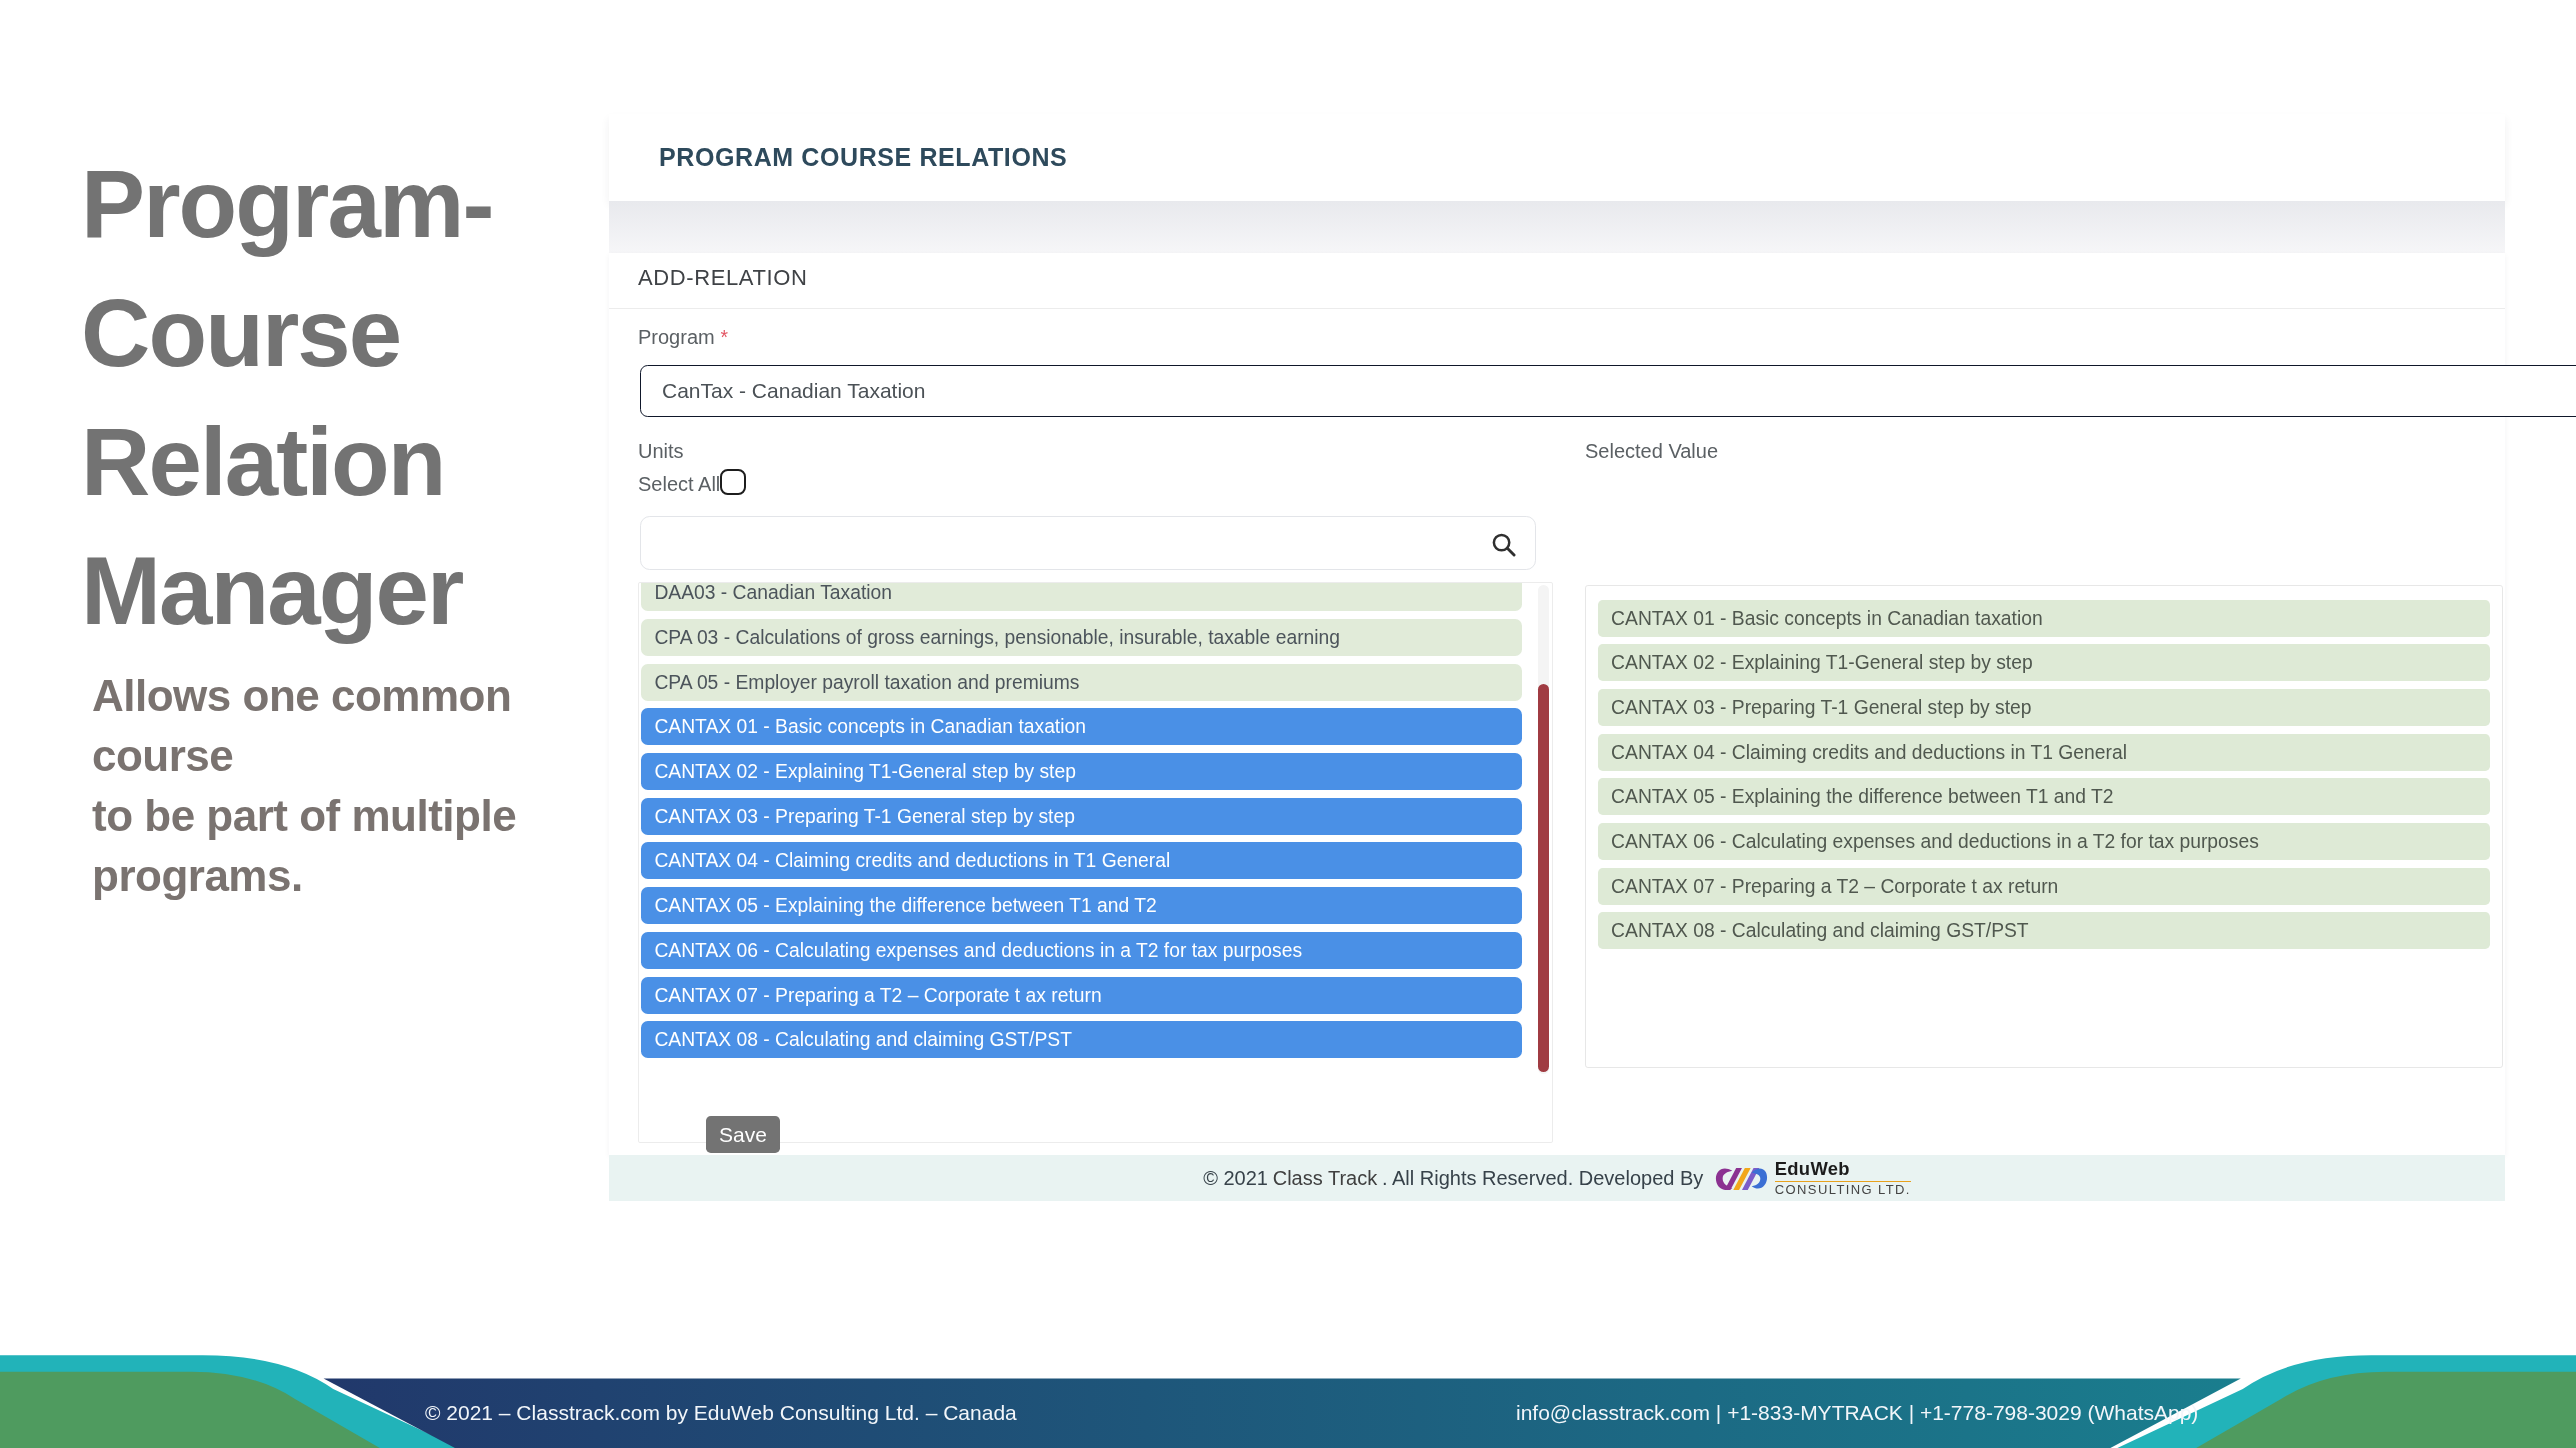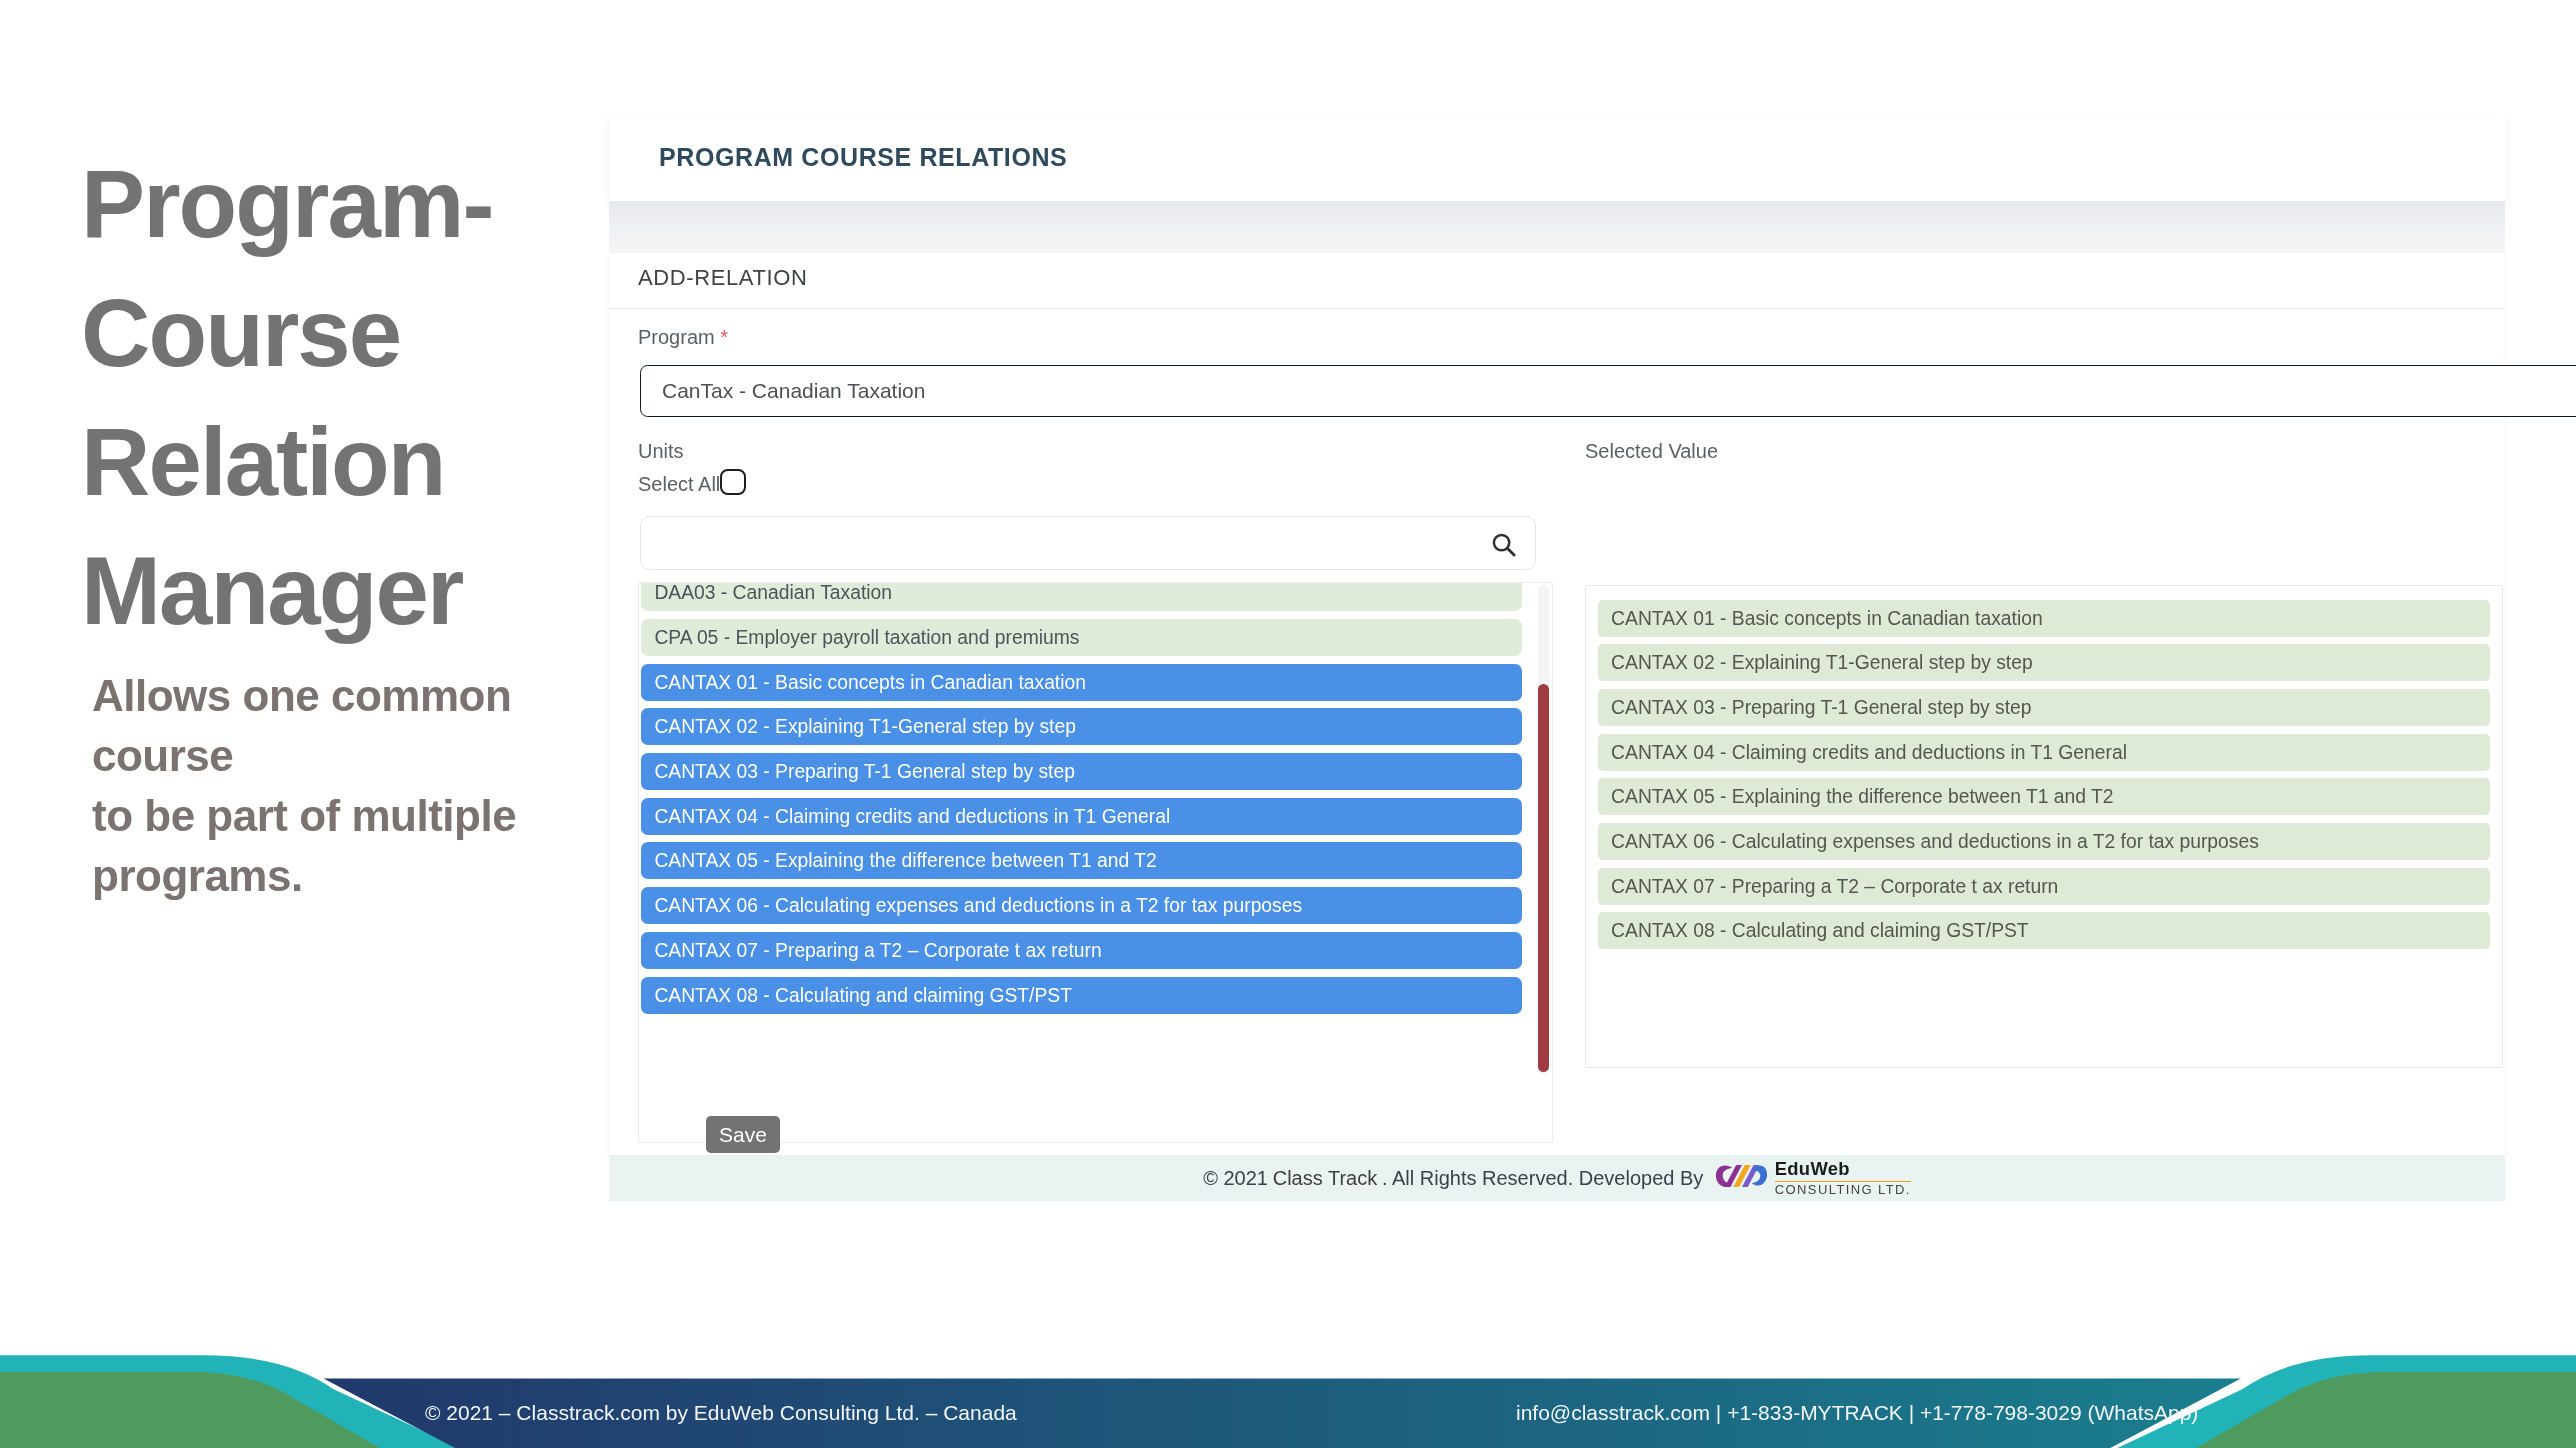--- a/index.html
+++ b/index.html
@@ -42,21 +42,21 @@
   .vscroll-track{position:absolute;right:2.9px;top:1.9px;width:11.6px;height:489px;background:#f4f4f4;border-radius:5.8px;}
   .vscroll-thumb{position:absolute;left:0;top:99px;width:11.6px;height:388px;background:#a03b42;border-radius:5.8px;cursor:grab;}
 
   .selected-container{position:absolute;left:976px;top:332px;width:918px;height:483px;border:1px solid #e7e7e7;border-radius:2.9px;background:#fff;box-sizing:border-box;padding:13.5px 11.6px;}
   .selected-item{height:37px;line-height:37px;border-radius:4.8px;padding-left:13.5px;box-sizing:border-box;font-size:19.3px;margin-bottom:7.7px;background:#deead6;color:#50584f;white-space:nowrap;overflow:hidden;}
 
   .save-btn{position:absolute;left:97px;top:863px;width:74px;height:37px;background:#737373;border:none;border-radius:4.8px;color:#fff;font-size:21px;font-family:inherit;cursor:pointer;}
 
   .app-footer{left:609px;top:1155px;width:1896px;height:46px;background:#e9f3f2;display:flex;align-items:center;justify-content:center;font-size:20px;color:#37424a;}
   .brand-link{color:#404040;margin:0 4.8px;cursor:pointer;}
-  .logo-wrap{display:flex;align-items:flex-start;margin-left:9.7px;}
+  .logo-wrap{display:flex;align-items:flex-end;margin-left:9.7px;}
   .logo-text{margin-left:5.8px;line-height:1;}
   .logo-name{font-size:18.4px;font-weight:700;color:#1c1c1c;letter-spacing:0.3px;}
   .logo-sub{font-size:13px;letter-spacing:1.4px;color:#444;border-top:1.9px solid #e8a21d;margin-top:1.9px;padding-top:1px;}
 
   
   .bottom-svg{left:0;top:1333px;width:2576px;height:116px;}
   .bar-text{position:absolute;color:#f2f6fa;font-size:21px;white-space:nowrap;text-align:center;}
   .bar-text-left{left:425px;top:1401px;width:589px;}
   .bar-text-right{left:1516px;top:1401px;width:618px;}
 </style>
@@ -106,20 +106,21 @@
   <div class="search-box">
     <svg class="search-icon" width="25" height="25" viewBox="0 0 26 26">
       <circle cx="11" cy="11" r="8" fill="none" stroke="#2f2f2f" stroke-width="2.6"></circle>
       <line x1="17" y1="17" x2="24" y2="24" stroke="#2f2f2f" stroke-width="3" stroke-linecap="round"></line>
     </svg>
   </div>
 
   <div class="units-list-wrap">
     <div>
         <div class="unit-item avail">DAA03 - Canadian Taxation</div>
+        <div class="unit-item avail">CPA 03 - Calculations of gross earnings, pensionable, insurable, taxable earning</div>
         <div class="unit-item avail">CPA 05 - Employer payroll taxation and premiums</div>
         <div class="unit-item chosen">CANTAX 01 - Basic concepts in Canadian  taxation</div>
         <div class="unit-item chosen">CANTAX 02 - Explaining T1-General step by step</div>
         <div class="unit-item chosen">CANTAX 03 - Preparing T-1 General step by step</div>
         <div class="unit-item chosen">CANTAX 04 - Claiming credits and deductions in T1 General</div>
         <div class="unit-item chosen">CANTAX 05 - Explaining the difference between T1 and T2</div>
         <div class="unit-item chosen">CANTAX 06 - Calculating expenses and deductions in a T2 for tax purposes</div>
         <div class="unit-item chosen">CANTAX 07 - Preparing a T2 – Corporate t ax return</div>
         <div class="unit-item chosen">CANTAX 08 - Calculating and claiming  GST/PST</div>
       </div>

